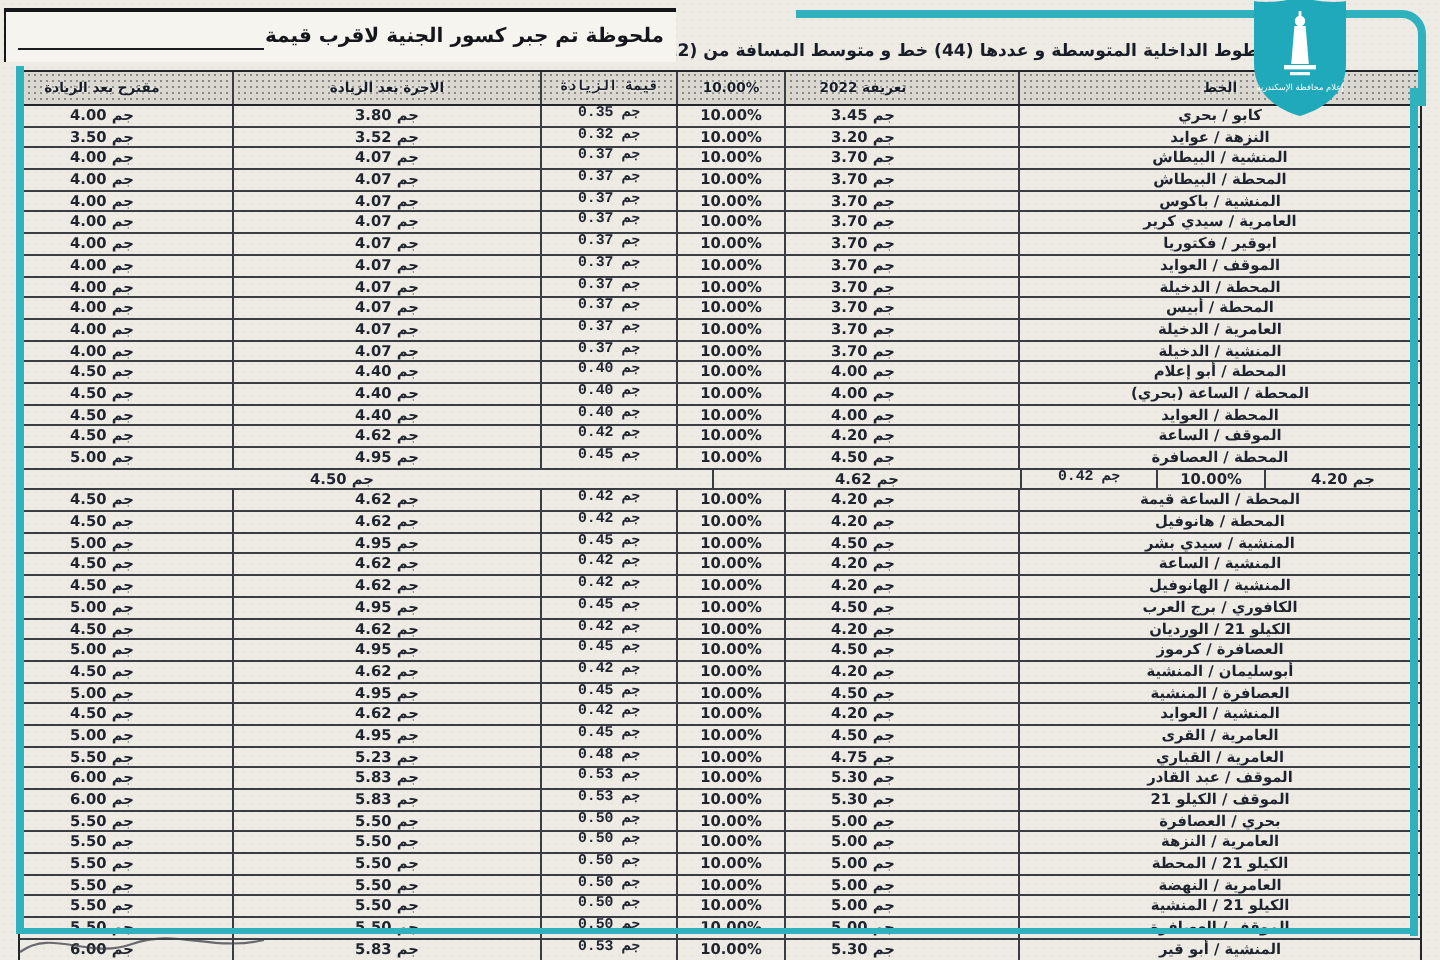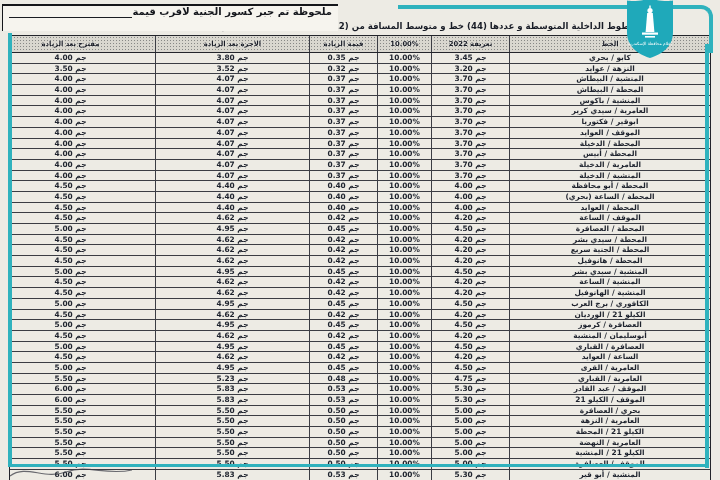--- a/index.html
+++ b/index.html
@@ -22,21 +22,21 @@
     border-top:4px solid #2fb2bd;border-right:4px solid #2fb2bd;
     border-top-right-radius:12px;z-index:30;background:transparent;}
   .frame-right{left:705px;top:44px;width:4px;height:424px;}
   .frame-bottom{left:8px;top:463.5px;width:701px;height:3.4px;}
   .frame-left{left:8px;top:33px;width:3.6px;height:433px;}
 
   
   .note-box{
     position:absolute;left:2px;top:4px;width:336px;height:27px;z-index:20;
     background:#f6f4ee;border-top:2.2px solid #15161a;border-left:1.4px solid #15161a;
-    display:flex;direction:rtl;align-items:flex-start;padding:0 6px 0 4px;box-sizing:border-box;
+    display:flex;direction:rtl;align-items:center;padding:0 6px 0 4px;box-sizing:border-box;
   }
   .note-text{font-size:10px;font-weight:bold;white-space:nowrap;color:#14161c;}
   .note-line{flex:1;height:11px;border-bottom:1.4px solid #1a1c22;margin-left:2px;min-width:20px;}
 
   
   .doc-title{
     position:absolute;top:21px;right:78px;width:500px;z-index:5;
     direction:rtl;text-align:right;font-size:8.6px;font-weight:bold;color:#181c26;
     white-space:nowrap;
   }
@@ -61,24 +61,24 @@
     font-size:6.8px;line-height:16px;font-weight:bold;color:#181c26;
     text-shadow:0 0 2px rgba(255,255,255,.9);
   }
   .trow{height:9.7px;border-bottom:.9px solid #3b3d44;}
   .cell{
     box-sizing:border-box;text-align:center;overflow:hidden;white-space:nowrap;
     font-size:7.4px;line-height:9.5px;font-weight:bold;color:#1e232e;
     border-left:.9px solid #3b3d44;
   }
   .cell:last-child{border-left:none;}
-  .c-route{width:201px;direction:rtl;}
+  .c-route{width:201px;direction:rtl;margin-left:39px;}
   .c-tariff{width:78px;}
   .c-pct{width:54px;}
-  .c-inc{width:68px;}
+  .c-inc{width:68px;font-family:Liberation Mono, monospace;}
   .c-fare{width:154px;margin-left:24px;}
   .c-prop{flex:1;text-align:center;}
   .num{direction:ltr;}
 
   .pen-mark{position:absolute;left:6px;top:462px;z-index:45;pointer-events:none;}
 </style>
 </head>
 <body>
 
 <div class="frame-topright"></div>
@@ -207,21 +207,21 @@
       </div>
       <div class="trow">
         <div class="cell c-route">المنشية / الدخيلة</div>
         <div class="cell c-tariff num">3.70 جم</div>
         <div class="cell c-pct num">10.00%</div>
         <div class="cell c-inc num">0.37 جم</div>
         <div class="cell c-fare num">4.07 جم</div>
         <div class="cell c-prop num">4.00 جم</div>
       </div>
       <div class="trow">
-        <div class="cell c-route">المحطة / أبو محافظة</div>
+        <div class="cell c-route">المحطة / أبو إعلام</div>
         <div class="cell c-tariff num">4.00 جم</div>
         <div class="cell c-pct num">10.00%</div>
         <div class="cell c-inc num">0.40 جم</div>
         <div class="cell c-fare num">4.40 جم</div>
         <div class="cell c-prop num">4.50 جم</div>
       </div>
       <div class="trow">
         <div class="cell c-route">المحطة / الساعة (بحري)</div>
         <div class="cell c-tariff num">4.00 جم</div>
         <div class="cell c-pct num">10.00%</div>
@@ -247,29 +247,28 @@
       </div>
       <div class="trow">
         <div class="cell c-route">المحطة / العصافرة</div>
         <div class="cell c-tariff num">4.50 جم</div>
         <div class="cell c-pct num">10.00%</div>
         <div class="cell c-inc num">0.45 جم</div>
         <div class="cell c-fare num">4.95 جم</div>
         <div class="cell c-prop num">5.00 جم</div>
       </div>
       <div class="trow">
-        <div class="cell c-route">المحطة / سيدي بشر</div>
-        <div class="cell c-tariff num">4.20 جم</div>
-        <div class="cell c-pct num">10.00%</div>
-        <div class="cell c-inc num">0.42 جم</div>
-        <div class="cell c-fare num">4.62 جم</div>
-        <div class="cell c-prop num">4.50 جم</div>
-      </div>
-      <div class="trow">
-        <div class="cell c-route">المحطة / الجنية سريع</div>
+        <div class="cell c-tariff num">4.20 جم</div>
+        <div class="cell c-pct num">10.00%</div>
+        <div class="cell c-inc num">0.42 جم</div>
+        <div class="cell c-fare num">4.62 جم</div>
+        <div class="cell c-prop num">4.50 جم</div>
+      </div>
+      <div class="trow">
+        <div class="cell c-route">المحطة / الساعة قيمة</div>
         <div class="cell c-tariff num">4.20 جم</div>
         <div class="cell c-pct num">10.00%</div>
         <div class="cell c-inc num">0.42 جم</div>
         <div class="cell c-fare num">4.62 جم</div>
         <div class="cell c-prop num">4.50 جم</div>
       </div>
       <div class="trow">
         <div class="cell c-route">المحطة / هانوفيل</div>
         <div class="cell c-tariff num">4.20 جم</div>
         <div class="cell c-pct num">10.00%</div>
@@ -327,29 +326,29 @@
       </div>
       <div class="trow">
         <div class="cell c-route">أبوسليمان / المنشية</div>
         <div class="cell c-tariff num">4.20 جم</div>
         <div class="cell c-pct num">10.00%</div>
         <div class="cell c-inc num">0.42 جم</div>
         <div class="cell c-fare num">4.62 جم</div>
         <div class="cell c-prop num">4.50 جم</div>
       </div>
       <div class="trow">
-        <div class="cell c-route">العصافرة / القباري</div>
-        <div class="cell c-tariff num">4.50 جم</div>
-        <div class="cell c-pct num">10.00%</div>
-        <div class="cell c-inc num">0.45 جم</div>
-        <div class="cell c-fare num">4.95 جم</div>
-        <div class="cell c-prop num">5.00 جم</div>
-      </div>
-      <div class="trow">
-        <div class="cell c-route">الساعة / العوايد</div>
+        <div class="cell c-route">العصافرة / المنشية</div>
+        <div class="cell c-tariff num">4.50 جم</div>
+        <div class="cell c-pct num">10.00%</div>
+        <div class="cell c-inc num">0.45 جم</div>
+        <div class="cell c-fare num">4.95 جم</div>
+        <div class="cell c-prop num">5.00 جم</div>
+      </div>
+      <div class="trow">
+        <div class="cell c-route">المنشية / العوايد</div>
         <div class="cell c-tariff num">4.20 جم</div>
         <div class="cell c-pct num">10.00%</div>
         <div class="cell c-inc num">0.42 جم</div>
         <div class="cell c-fare num">4.62 جم</div>
         <div class="cell c-prop num">4.50 جم</div>
       </div>
       <div class="trow">
         <div class="cell c-route">العامرية / القرى</div>
         <div class="cell c-tariff num">4.50 جم</div>
         <div class="cell c-pct num">10.00%</div>

